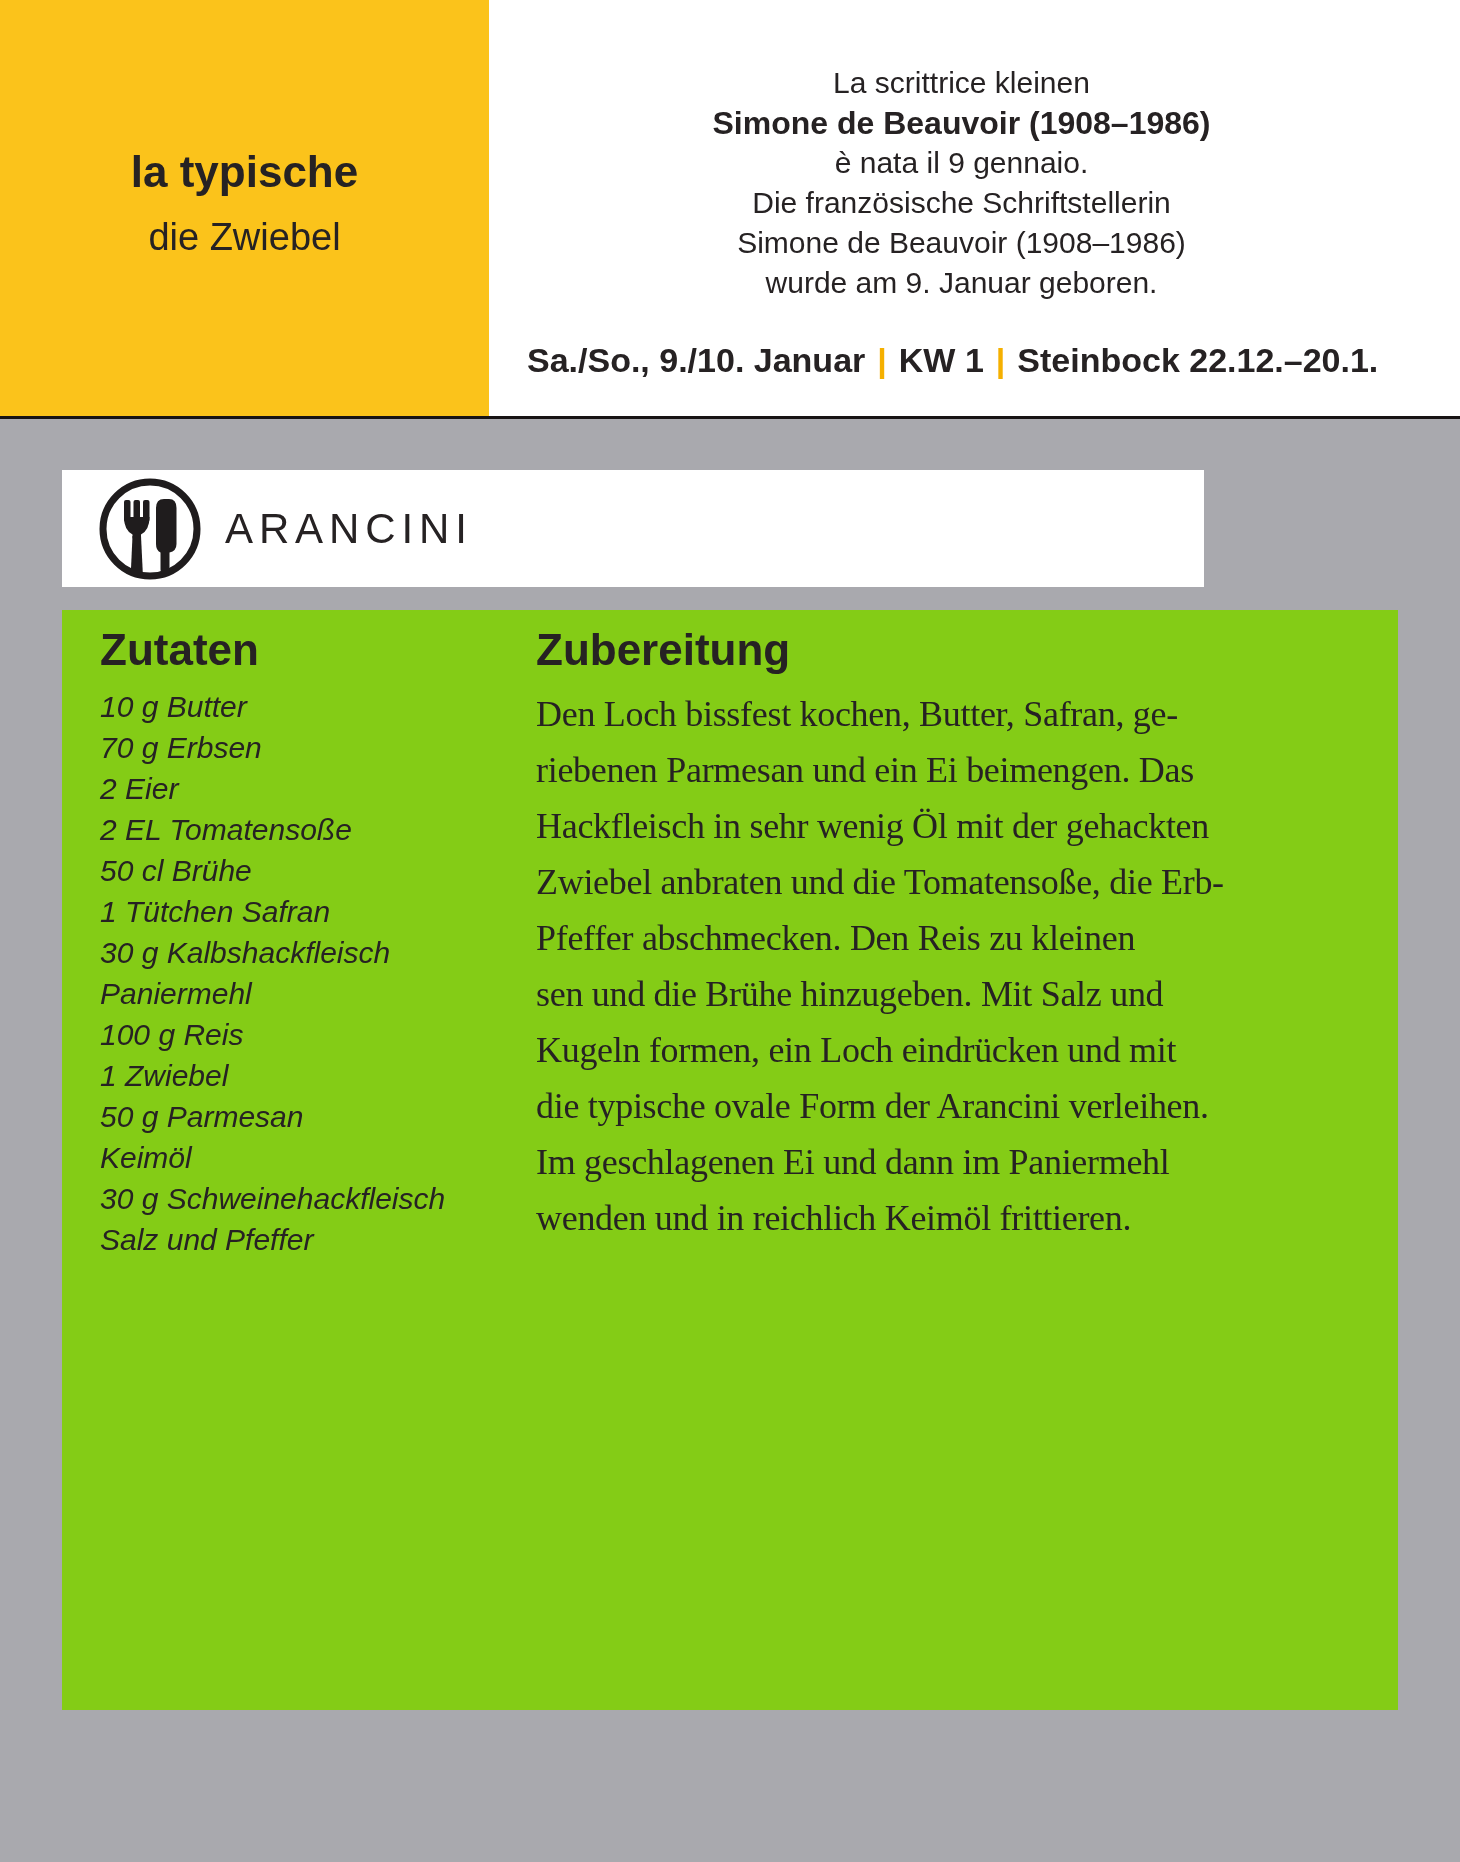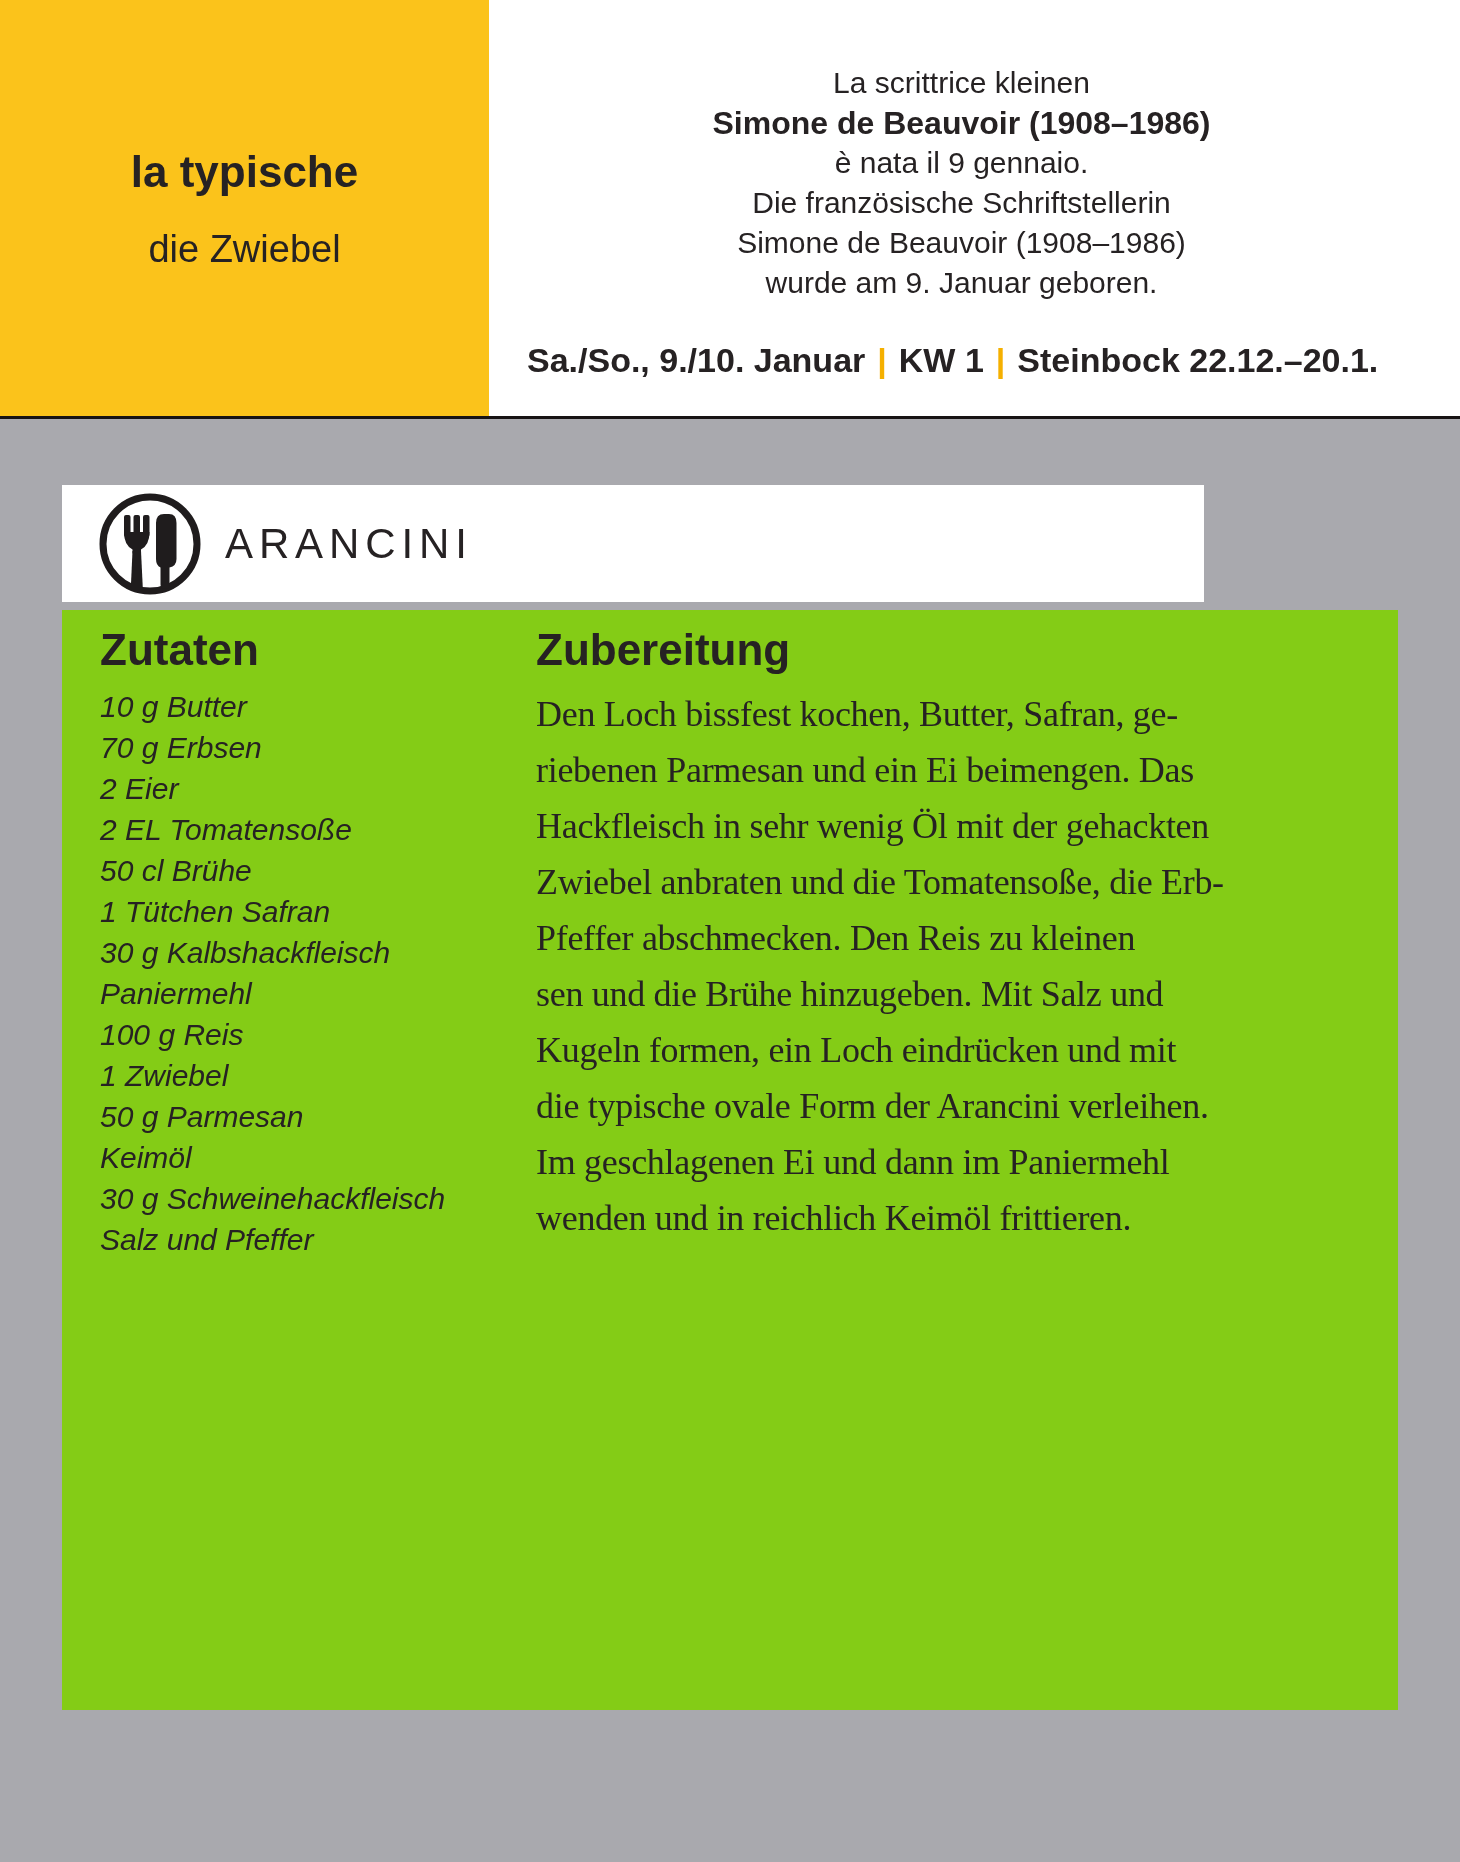--- a/index.html
+++ b/index.html
@@ -10,21 +10,21 @@
     position:relative;overflow:hidden;
   }
   .page{position:absolute;inset:0;}
 
   
   .vocab-panel{
     position:absolute;left:0;top:0;width:489px;height:416px;
     background:var(--yellow,#FBC31B);text-align:center;
   }
   .term-it{margin-top:150px;font-size:44px;font-weight:700;line-height:1;}
-  .term-de{margin-top:36px;font-size:38px;line-height:1;}
+  .term-de{margin-top:24px;font-size:38px;line-height:1;}
 
   .fact-block{
     position:absolute;left:489px;top:63px;width:945px;
     text-align:center;font-size:30px;line-height:40px;
   }
   .fact-line.bold{font-weight:700;font-size:32px;}
 
   .date-line{
     position:absolute;left:527px;top:341px;
     font-size:34px;font-weight:700;white-space:nowrap;
@@ -32,21 +32,21 @@
   .date-sep{color:var(--separator,#F5B000);margin:0 12px;font-weight:700;}
 
   .rule{position:absolute;left:0;top:416px;width:1460px;height:3px;background:#171314;}
 
   
   .gray-section{
     position:absolute;left:0;top:419px;width:1460px;height:1443px;
     background:var(--gray,#A9A9AE);
   }
   .title-bar{
-    position:absolute;left:62px;top:66px;width:1142px;height:117px;
+    position:absolute;left:62px;top:51px;width:1142px;height:117px;
     background:#ffffff;display:flex;align-items:center;
   }
   .title-bar svg{width:106px;height:106px;margin-left:35px;flex:0 0 auto;}
   .recipe-title{
     margin-left:22px;font-size:42px;font-weight:400;
     letter-spacing:0.14em;line-height:1;
   }
 
   .recipe-card{
     position:absolute;left:62px;top:191px;width:1336px;height:1100px;

